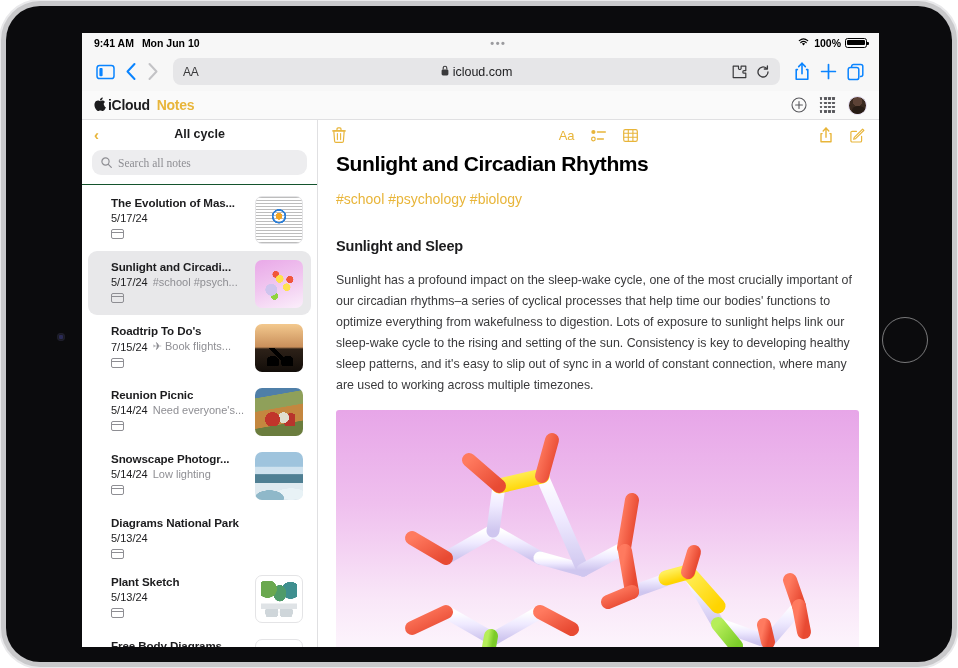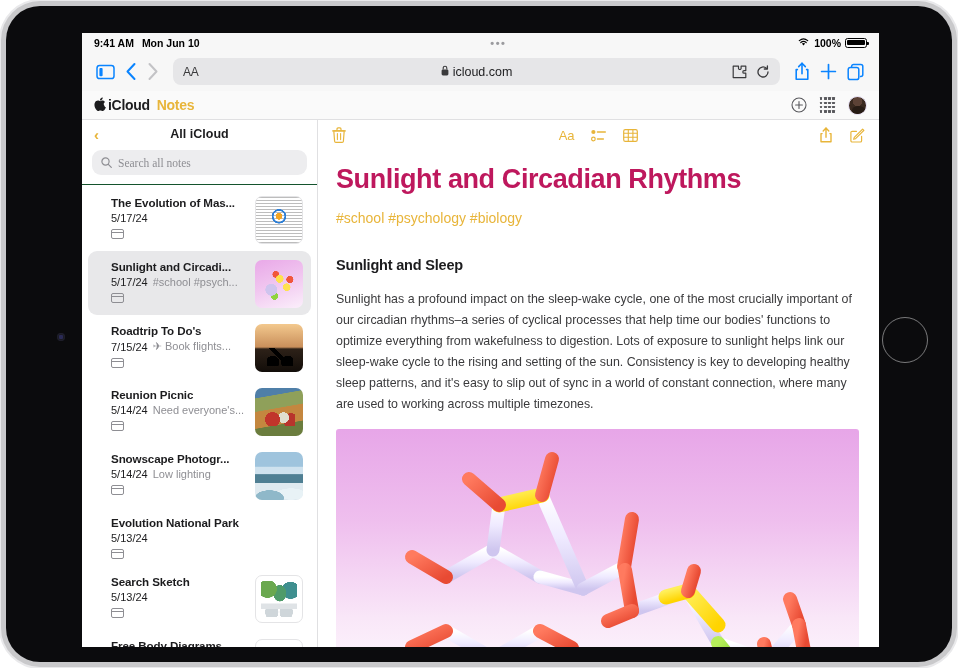--- a/index.html
+++ b/index.html
@@ -225,22 +225,22 @@
     color: #e8b53a; position: relative;
   }
   #editor-center {
     position: absolute; left: 0; right: 0; display: flex;
     justify-content: center; gap: 17px; align-items: center;
   }
   #editor-right { margin-left: auto; display: flex; gap: 17px; align-items: center; z-index:2; }
   .ed-ic { color: #e8b53a; cursor: pointer; display: flex; align-items: center; }
   #editor-scroll { flex: 1; padding: 0 18px 0 18px; overflow: hidden; }
   #note-title-big {
-    font-size: 27px; font-weight: 700; color: #be185d;
-    letter-spacing: -0.4px; margin: 14px 0 0 0;
+    font-size: 21px; font-weight: 700; color: #000000;
+    letter-spacing: -0.4px; margin: 2px 0 0 0;
   }
   #note-tags { margin-top: 15px; font-size: 14px; color: #e8b53a; }
   #note-heading { margin-top: 31px; font-size: 14.5px; font-weight: 600; color: #1c1c1e; letter-spacing:-.2px;}
   #note-body { margin-top: 16px; font-size: 12.4px; line-height: 1.69; color: #3a3a3c; }
   #note-image {
     margin-top: 14px; width: 523px; height: 243px; border-radius: 3px;
     background: linear-gradient(180deg, #e7a6e8 0%, #efbfee 38%, #f9e7f8 78%, #fdf6fd 100%);
     position: relative; overflow: hidden;
   }
   #note-image svg { position: absolute; inset: 0; }
@@ -383,21 +383,21 @@
         </span>
         <span id="avatar"></span>
       </div>
     </div>
 
     <div id="app-body">
 
       <div id="notes-list">
         <div id="list-header">
           <span id="back-chevron">‹</span>
-          <span id="list-title">All iCloud</span>
+          <span id="list-title">All cycle</span>
         </div>
         <div id="search-wrap">
           <div id="search-box">
             <span>
               <svg width="11" height="11" viewBox="0 0 11 11">
                   <circle cx="4.5" cy="4.5" r="3.6" stroke="#8e8e93" stroke-width="1.2" fill="none"></circle>
                   <path d="M7.3 7.3l3 3" stroke="#8e8e93" stroke-width="1.2" stroke-linecap="round"></path>
                 </svg>
             </span>
             <input id="search-input" type="text" placeholder="Search all notes" style="">
@@ -461,32 +461,32 @@
                 <span>5/14/24</span>
                 <span class="note-snippet">Low lighting</span>
               </div>
               <div class="folder-icon"></div>
             </div>
             <div class="thumb th-snow"></div>
           </div>
 
           <div class="note-item">
             <div class="note-text">
-              <div class="note-title">Evolution National Park</div>
+              <div class="note-title">Diagrams National Park</div>
               <div class="note-meta">
                 <span>5/13/24</span>
                 <span class="note-snippet"></span>
               </div>
               <div class="folder-icon"></div>
             </div>
           </div>
 
           <div class="note-item">
             <div class="note-text">
-              <div class="note-title">Search Sketch</div>
+              <div class="note-title">Plant Sketch</div>
               <div class="note-meta">
                 <span>5/13/24</span>
                 <span class="note-snippet"></span>
               </div>
               <div class="folder-icon"></div>
             </div>
             <div class="thumb th-plant"></div>
           </div>
 
           <div class="note-item">

